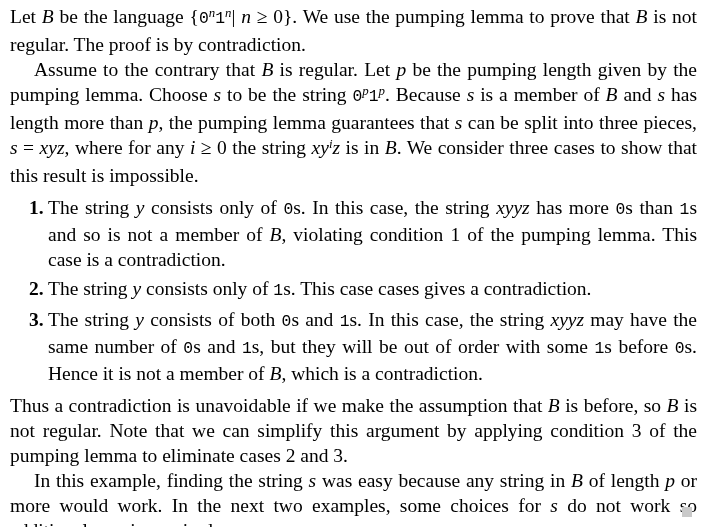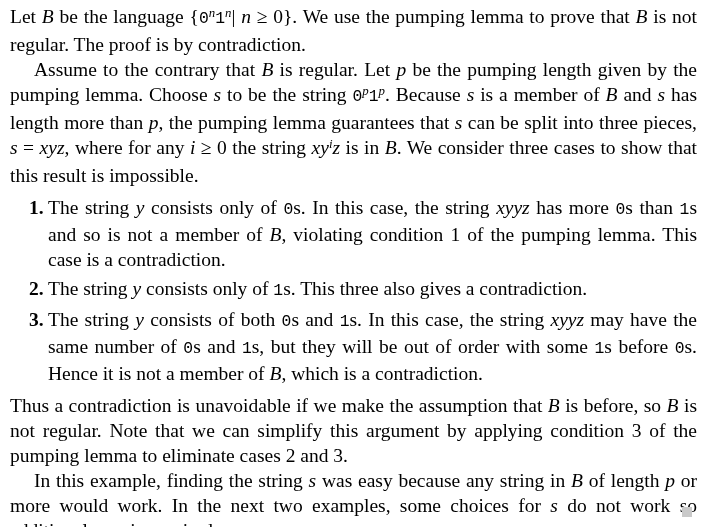--- a/index.html
+++ b/index.html
@@ -57,20 +57,20 @@
 </style>
 </head>
 <body>
 
 <div class="page" style="background: rgb(255, 255, 255); color: rgb(0, 0, 0);">
   <div class="content" id="doc-root">
       <p class="para"><span class="run-n">Let </span><span class="run-i">B</span><span class="run-n"> be the language {</span><span class="run-tt">0</span><span class="run-sup-i">n</span><span class="run-tt">1</span><span class="run-sup-i">n</span><span class="run-n">| </span><span class="run-i">n</span><span class="run-n"> ≥ 0}. We use the pumping lemma to prove that </span><span class="run-i">B</span><span class="run-n"> is not regular. The proof is by contradiction.</span></p>
       <p class="para indent"><span class="run-n">Assume to the contrary that </span><span class="run-i">B</span><span class="run-n"> is regular. Let </span><span class="run-i">p</span><span class="run-n"> be the pumping length given by the pumping lemma. Choose </span><span class="run-i">s</span><span class="run-n"> to be the string </span><span class="run-tt">0</span><span class="run-sup-i">p</span><span class="run-tt">1</span><span class="run-sup-i">p</span><span class="run-n">. Because </span><span class="run-i">s</span><span class="run-n"> is a member of </span><span class="run-i">B</span><span class="run-n"> and </span><span class="run-i">s</span><span class="run-n"> has length more than </span><span class="run-i">p</span><span class="run-n">, the pumping lemma guarantees that </span><span class="run-i">s</span><span class="run-n"> can be split into three pieces, </span><span class="run-i">s</span><span class="run-n"> = </span><span class="run-i">xyz</span><span class="run-n">, where for any </span><span class="run-i">i</span><span class="run-n"> ≥ 0 the string </span><span class="run-i">xy</span><span class="run-sup-i">i</span><span class="run-i">z</span><span class="run-n"> is in </span><span class="run-i">B</span><span class="run-n">. We consider three cases to show that this result is impossible.</span></p>
       <div class="proof-list">
         <div class="list-item"><span class="item-number">1.</span><span class="run-n">The string </span><span class="run-i">y</span><span class="run-n"> consists only of </span><span class="run-tt">0</span><span class="run-n">s. In this case, the string </span><span class="run-i">xyyz</span><span class="run-n"> has more </span><span class="run-tt">0</span><span class="run-n">s than </span><span class="run-tt">1</span><span class="run-n">s and so is not a member of </span><span class="run-i">B</span><span class="run-n">, violating condition 1 of the pumping lemma. This case is a contradiction.</span></div>
-        <div class="list-item"><span class="item-number">2.</span><span class="run-n">The string </span><span class="run-i">y</span><span class="run-n"> consists only of </span><span class="run-tt">1</span><span class="run-n">s. This three also gives a contradiction.</span></div>
+        <div class="list-item"><span class="item-number">2.</span><span class="run-n">The string </span><span class="run-i">y</span><span class="run-n"> consists only of </span><span class="run-tt">1</span><span class="run-n">s. This case cases gives a contradiction.</span></div>
         <div class="list-item"><span class="item-number">3.</span><span class="run-n">The string </span><span class="run-i">y</span><span class="run-n"> consists of both </span><span class="run-tt">0</span><span class="run-n">s and </span><span class="run-tt">1</span><span class="run-n">s. In this case, the string </span><span class="run-i">xyyz</span><span class="run-n"> may have the same number of </span><span class="run-tt">0</span><span class="run-n">s and </span><span class="run-tt">1</span><span class="run-n">s, but they will be out of order with some </span><span class="run-tt">1</span><span class="run-n">s before </span><span class="run-tt">0</span><span class="run-n">s. Hence it is not a member of </span><span class="run-i">B</span><span class="run-n">, which is a contradiction.</span></div>
       </div>
       <p class="para"><span class="run-n">Thus a contradiction is unavoidable if we make the assumption that </span><span class="run-i">B</span><span class="run-n"> is before, so </span><span class="run-i">B</span><span class="run-n"> is not regular. Note that we can simplify this argument by applying condition 3 of the pumping lemma to eliminate cases 2 and 3.</span></p>
       <p class="para indent"><span class="run-n">In this example, finding the string </span><span class="run-i">s</span><span class="run-n"> was easy because any string in </span><span class="run-i">B</span><span class="run-n"> of length </span><span class="run-i">p</span><span class="run-n"> or more would work. In the next two examples, some choices for </span><span class="run-i">s</span><span class="run-n"> do not work so additional care is required.</span></p>
     </div>
   <div class="eop-marker" style="background: rgb(201, 201, 201);"></div>
 </div>
 
 </body></html>

